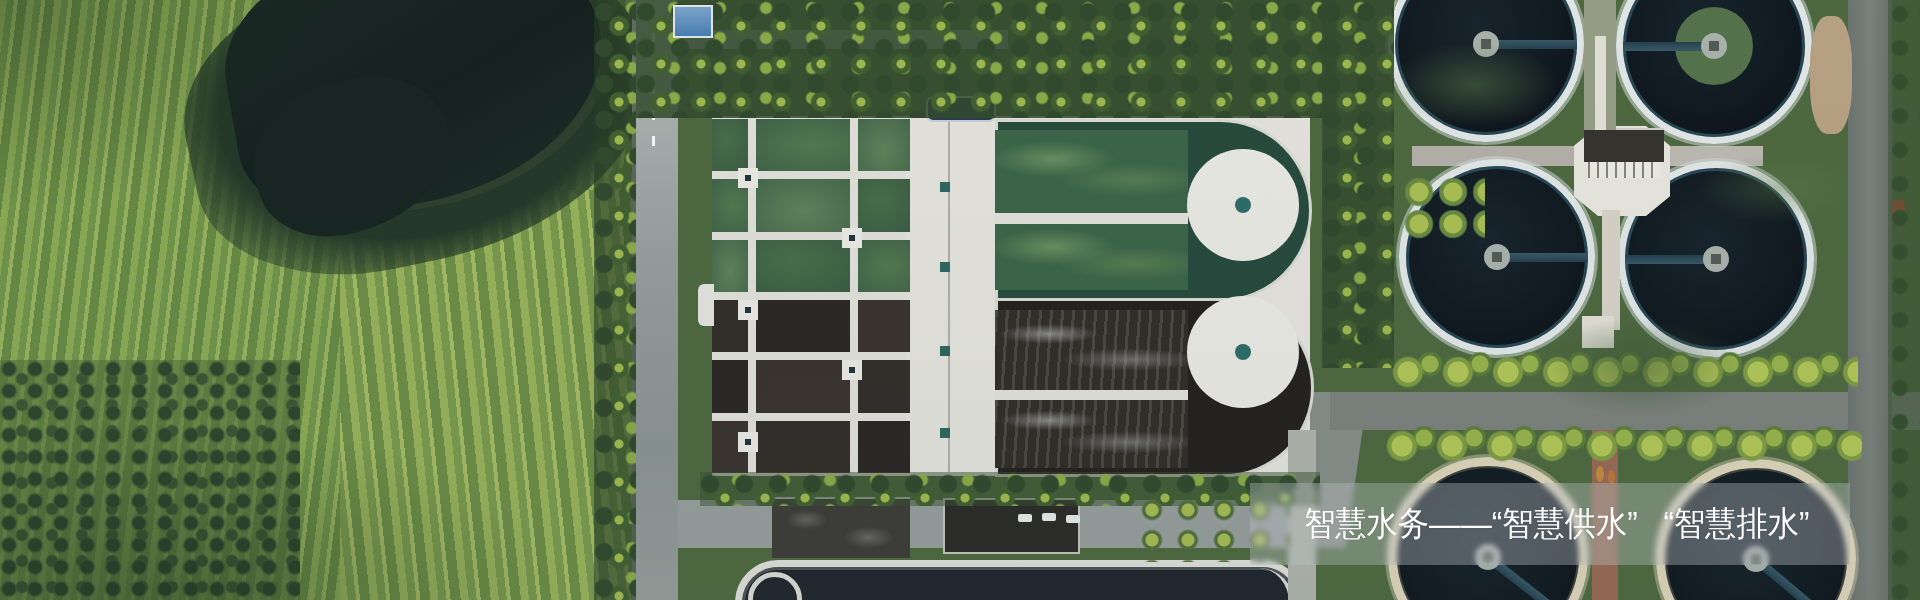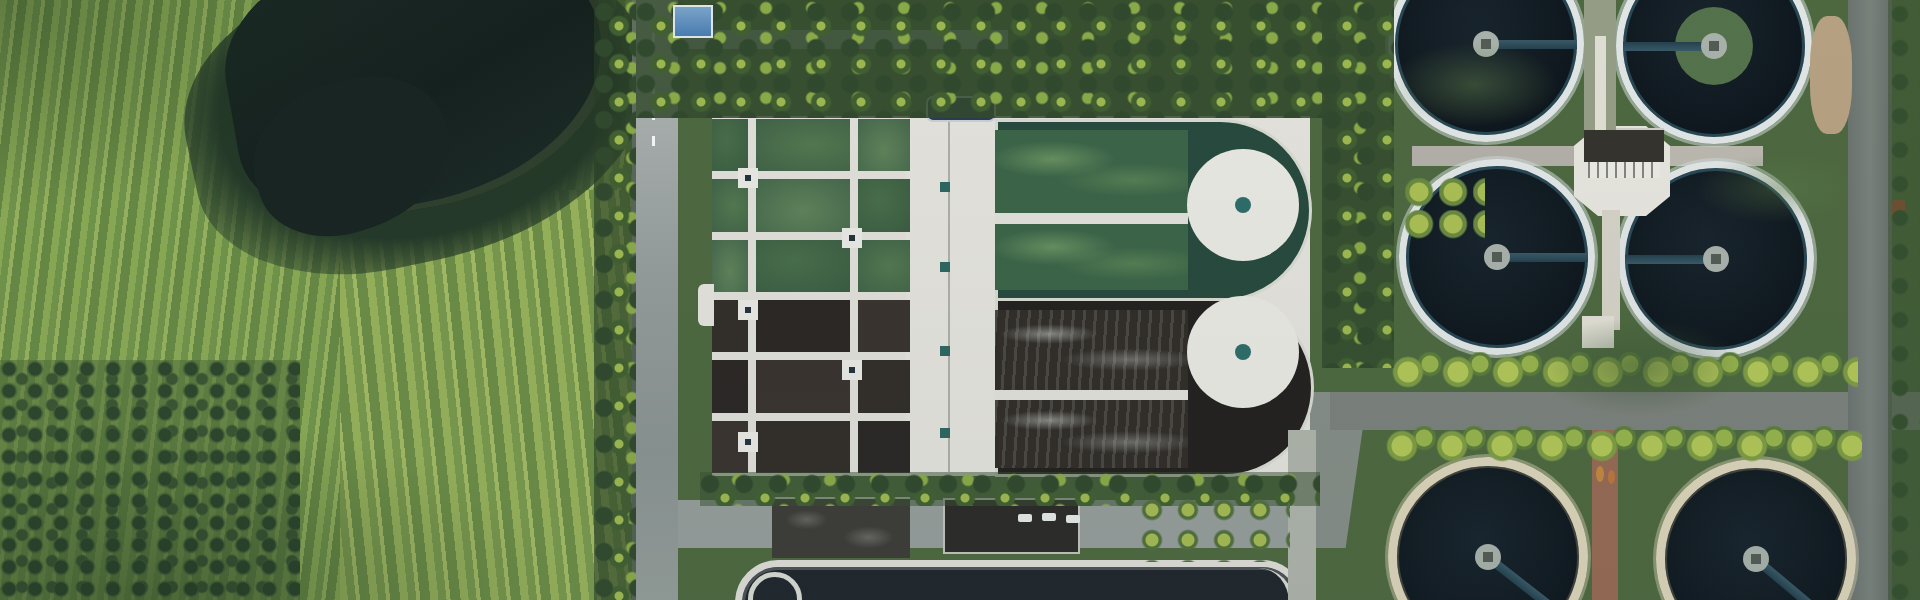--- a/index.html
+++ b/index.html
@@ -289,14 +289,19 @@
   <div class="abs treerow treerow-a"></div>
   <div class="abs treerow treerow-b"></div>
   <div class="abs bushes-mid"></div>
   <div class="abs puffs-1411"></div>
   <div class="abs trees-right-edge"></div>
   <div class="abs dirt-tr"></div>
   <div class="abs grass-mottle"></div>
   <div class="abs bluebldg"></div>
   <div class="abs vignette"></div>
 
+  <div class="abs slogan-bar">
+    <div class="slogan">
+      <span>智慧水务——“智慧供水”</span><span class="slogan-gap"></span><span>“智慧排水”</span>
+    </div>
+  </div>
 
 </div>
 
 </body></html>

